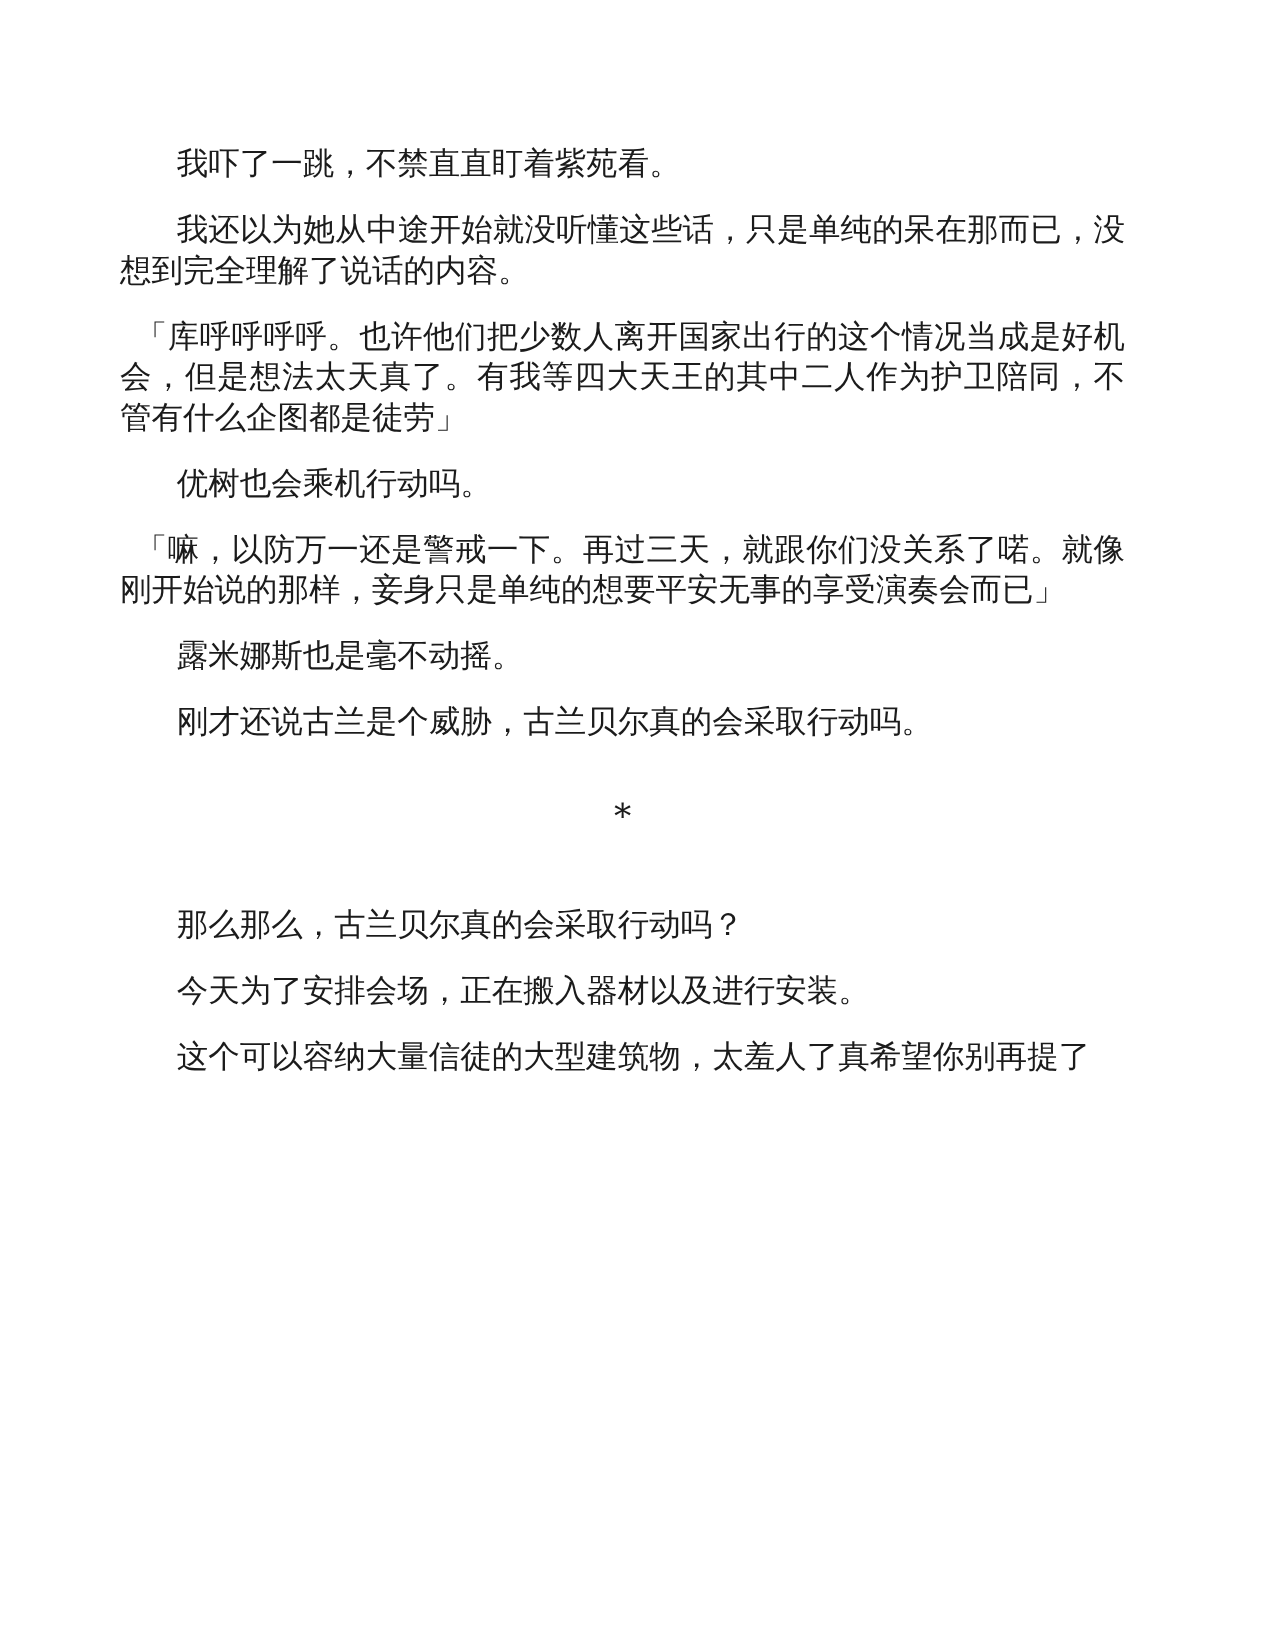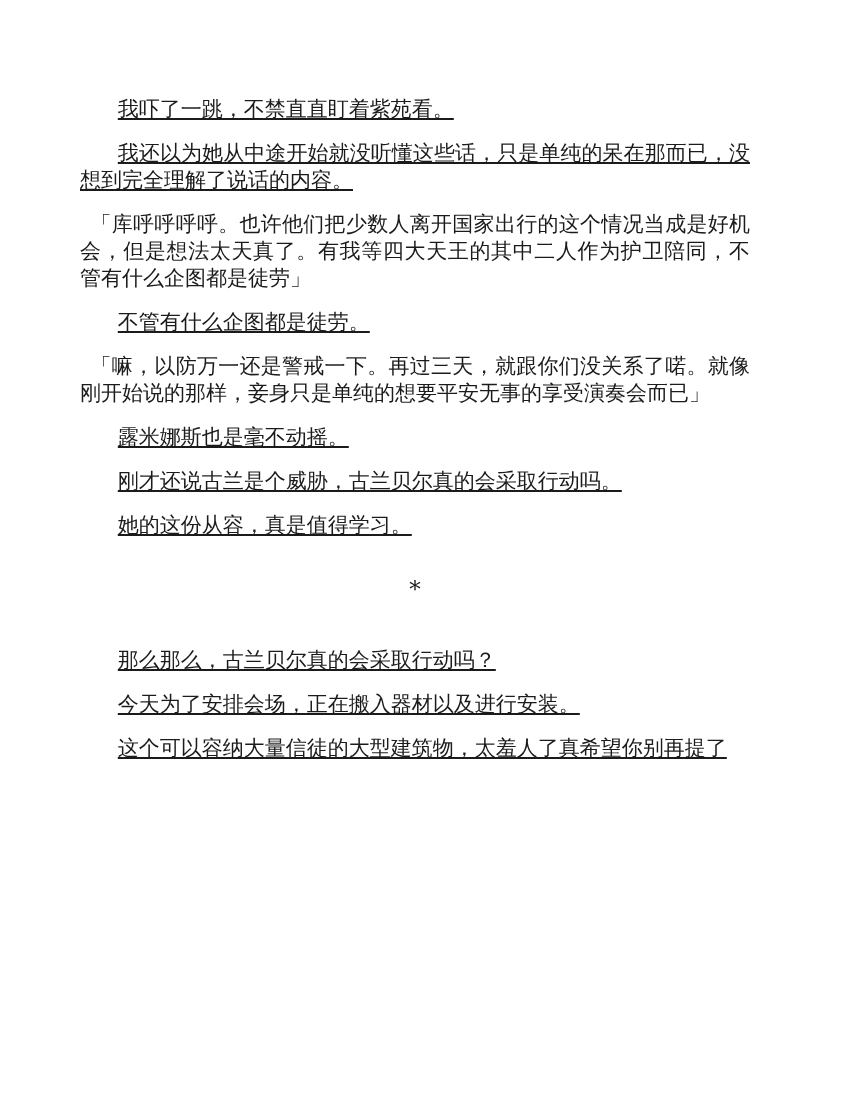--- a/index.html
+++ b/index.html
@@ -25,43 +25,41 @@
     color: #1b1b1b;
     text-align: justify;
     letter-spacing: 0;
   }
   .content p {
     margin: 0 0 17px 0;
     padding: 0;
   }
   p.body {
     text-indent: 1.8em;
-    text-decoration: underline;
   }
   p.dialogue {
     text-indent: 0.5em;
   }
   p.separator {
     text-indent: 0;
     text-align: center;
     font-size: 23px;
     margin: 37px 0 44px 0;
   }
 </style>
 </head>
 <body>
 
 <div class="page">
   <div class="content">
       <p class="body">我吓了一跳，不禁直直盯着紫苑看。</p>
       <p class="body">我还以为她从中途开始就没听懂这些话，只是单纯的呆在那而已，没想到完全理解了说话的内容。</p>
       <p class="dialogue">「库呼呼呼呼。也许他们把少数人离开国家出行的这个情况当成是好机会，但是想法太天真了。有我等四大天王的其中二人作为护卫陪同，不管有什么企图都是徒劳」</p>
-      <p class="body">不管有什么企图都是徒劳。</p>
+      <p class="body">优树也会乘机行动吗。</p>
       <p class="dialogue">「嘛，以防万一还是警戒一下。再过三天，就跟你们没关系了喏。就像刚开始说的那样，妾身只是单纯的想要平安无事的享受演奏会而已」</p>
       <p class="body">露米娜斯也是毫不动摇。</p>
       <p class="body">刚才还说古兰是个威胁，古兰贝尔真的会采取行动吗。</p>
-      <p class="body">她的这份从容，真是值得学习。</p>
       <p class="separator">*</p>
       <p class="body">那么那么，古兰贝尔真的会采取行动吗？</p>
       <p class="body">今天为了安排会场，正在搬入器材以及进行安装。</p>
       <p class="body">这个可以容纳大量信徒的大型建筑物，太羞人了真希望你别再提了</p>
     </div>
 </div>
 
 </body></html>

